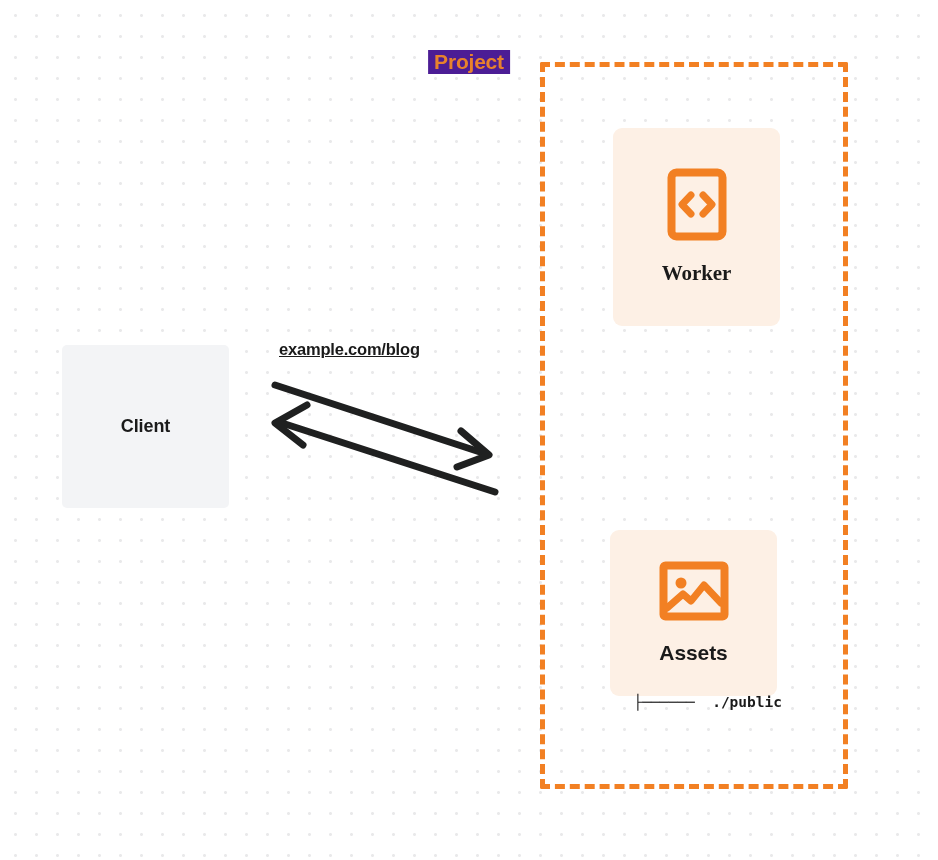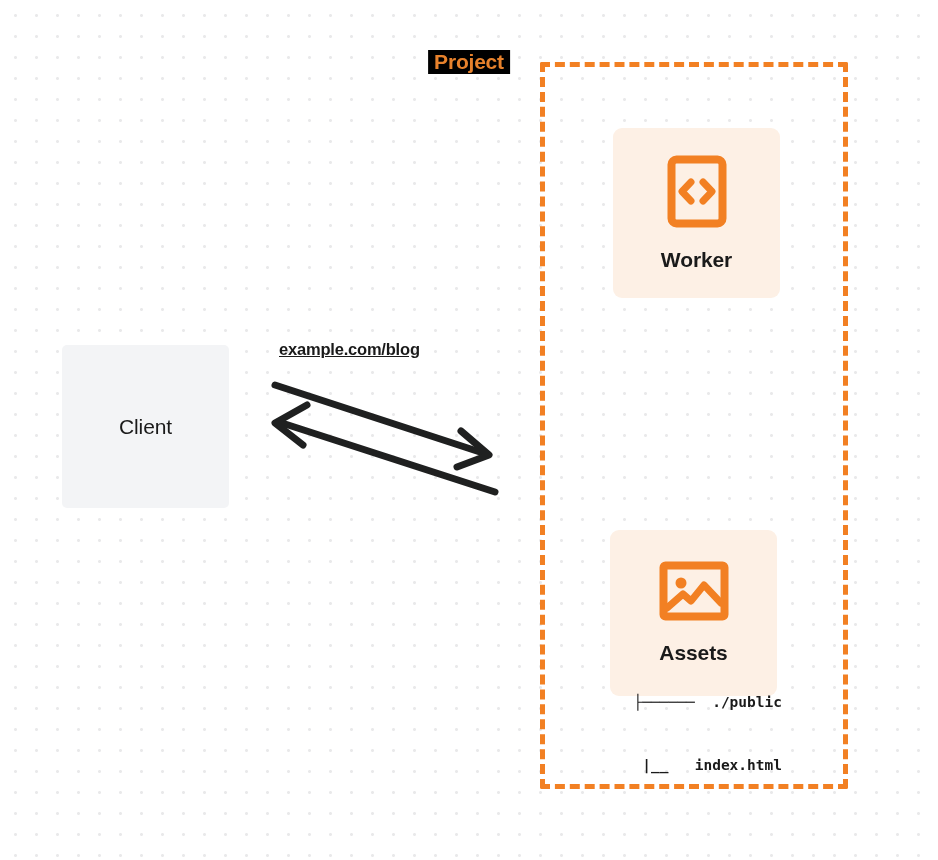--- a/index.html
+++ b/index.html
@@ -31,22 +31,22 @@
     top: 345px;
     width: 167px;
     height: 163px;
     background: #f3f4f6;
     border-radius: 5px;
     display: flex;
     align-items: center;
     justify-content: center;
   }
   .client-label {
-    font-size: 21px;
-    font-weight: 400;
+    font-size: 18px;
+    font-weight: 700;
     color: #1a1a1a;
     letter-spacing: -0.1px;
   }
 
   
   .arrows-svg {
     position: absolute;
     left: 255px;
     top: 365px;
     width: 260px;
@@ -75,40 +75,40 @@
     width: 308px;
     height: 727px;
     border: 5px dashed #f28023;
     border-radius: 2px;
   }
   .project-title {
     position: absolute;
     left: 50%;
     top: 62px;
     transform: translate(-50%, -50%);
-    background: #000000;
+    background: #4c1d95;
     padding: 0 6px;
     font-size: 21px;
     font-weight: 700;
     color: #e8822c;
     letter-spacing: -0.2px;
     white-space: nowrap;
   }
 
   
   .card {
     position: absolute;
     background: #fdf0e5;
     border-radius: 9px;
     display: flex;
     flex-direction: column;
     align-items: center;
     justify-content: center;
   }
-  .card-worker { left: 613px; top: 128px; width: 167px; height: 170px; }
+  .card-worker { left: 613px; top: 128px; width: 167px; height: 198px; font-family: Liberation Serif, serif; }
   .card-assets { left: 610px; top: 482px; width: 167px; height: 166px; margin-top: 48px; }
 
   .card-icon {
     display: block;
     margin-bottom: 16px;
   }
   .card-label {
     font-size: 21px;
     font-weight: 700;
     color: #1a1a1a;
@@ -175,17 +175,16 @@
         <rect x="4.5" y="4.5" width="61" height="51" rx="2" ry="2" fill="none" stroke="#f28023" stroke-width="8"></rect>
         <circle cx="22" cy="22" r="5.5" fill="#f28023"></circle>
         <polyline points="8,47 24,33 32,40 45,24 62,42" fill="none" stroke="#f28023" stroke-width="7" stroke-linecap="round" stroke-linejoin="round"></polyline>
       </svg>
     </span>
     <span class="card-label">Assets</span>
   </div>
 
   <div class="file-tree">
     <span class="file-tree-line">├──────  ./public</span>
-    <span class="file-tree-line">   |__   index.html</span>
     
   </div>
 
 </div>
 
 </body></html>

